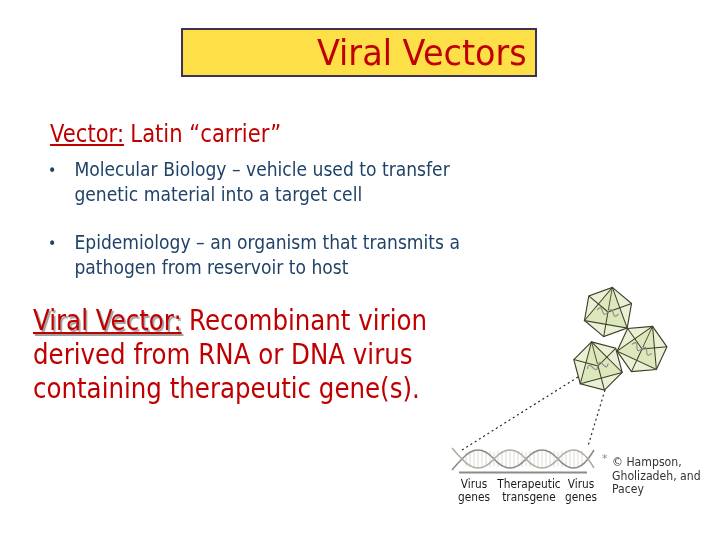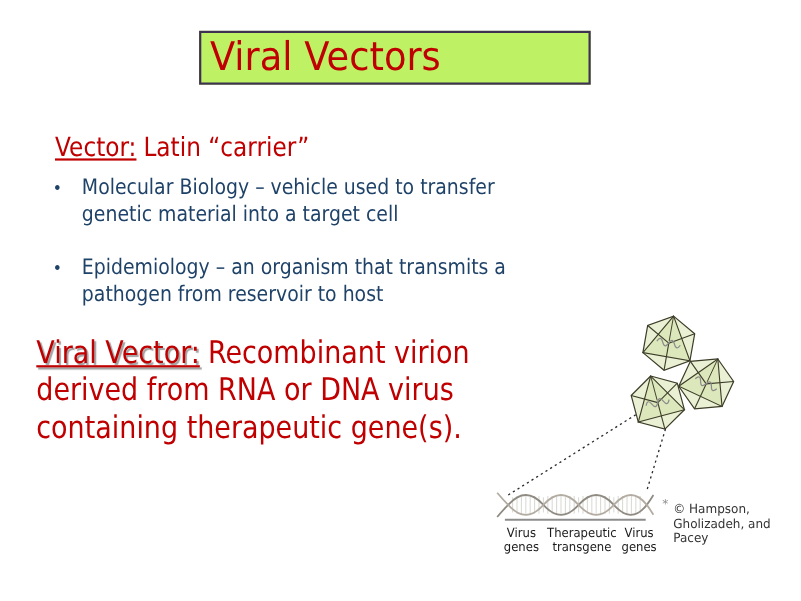--- a/index.html
+++ b/index.html
@@ -3,22 +3,22 @@
 <meta charset="utf-8">
 <style>
   html,body { margin:0; padding:0; background:#fff; }
   .slide {
     position:relative; width:728px; height:546px; background:#ffffff;
     font-family:"DejaVu Sans", sans-serif; overflow:hidden;
   }
   
   .title-box {
     position:absolute; left:181px; top:28px; width:352px; height:45px;
-    border:2px solid #3F3151; background:#bef264;
-    display:flex; align-items:center; justify-content:flex-start;
+    border:2px solid #3F3151; background:#fde047;
+    display:flex; align-items:center; justify-content:flex-end;
   }
   .title-text { color:#C00000; font-size:36px; line-height:1; white-space:nowrap; transform:scaleX(0.93); }
 
   
   .heading {
     position:absolute; left:50px; top:120px; font-size:24px; color:#C00000;
     white-space:nowrap; transform:scaleX(0.88); transform-origin:0 0;
   }
   .heading .term { text-decoration:underline; margin-right:0.30em; }
 

